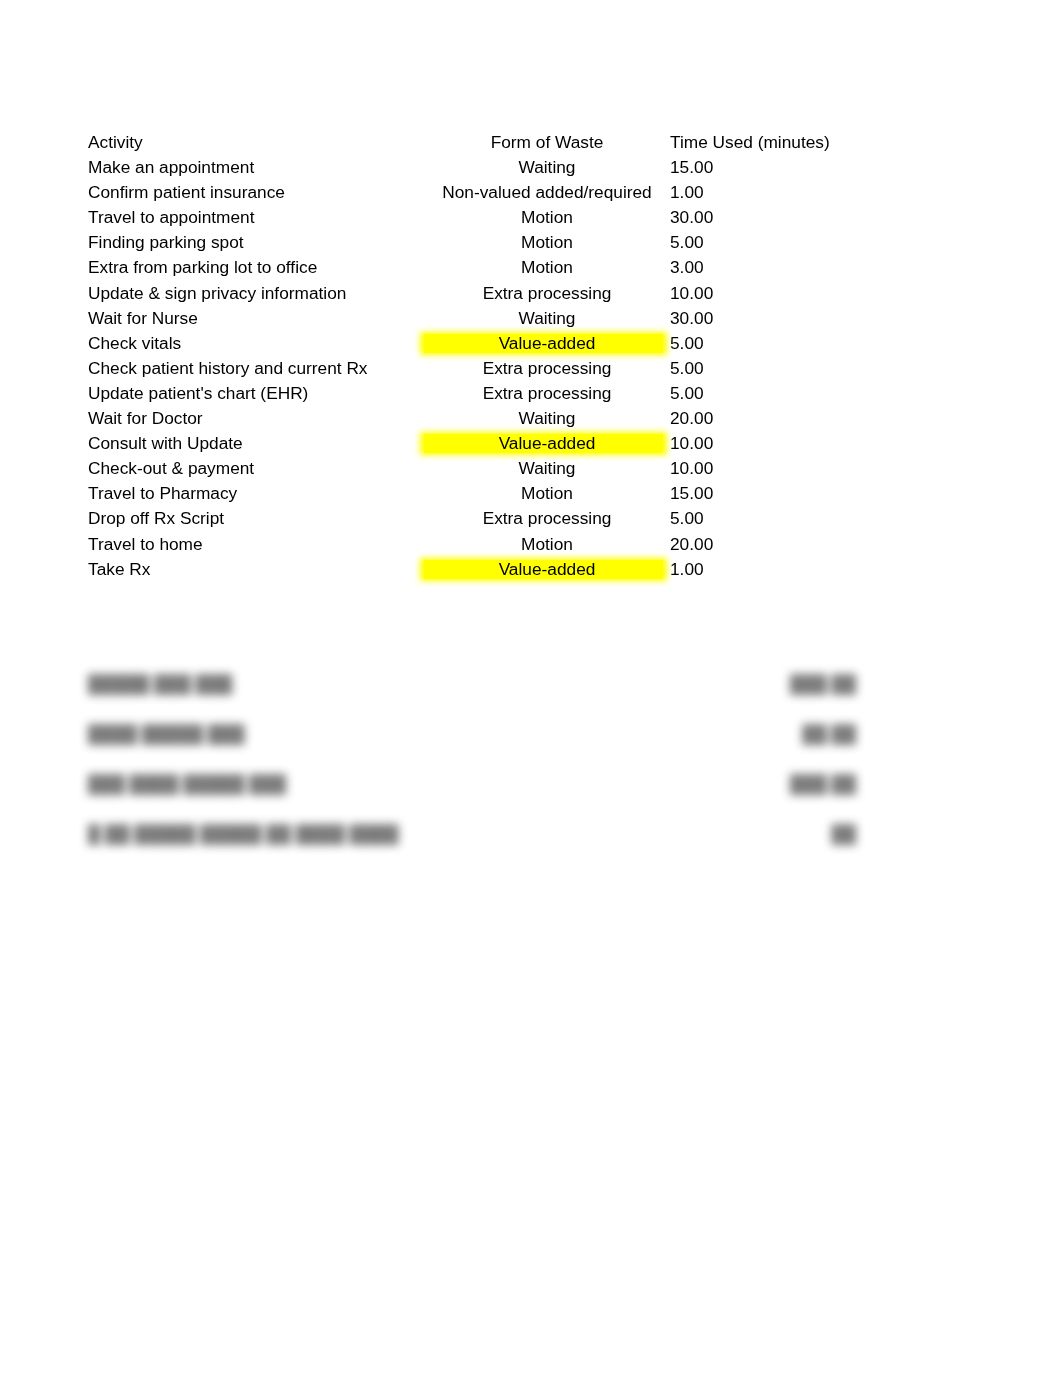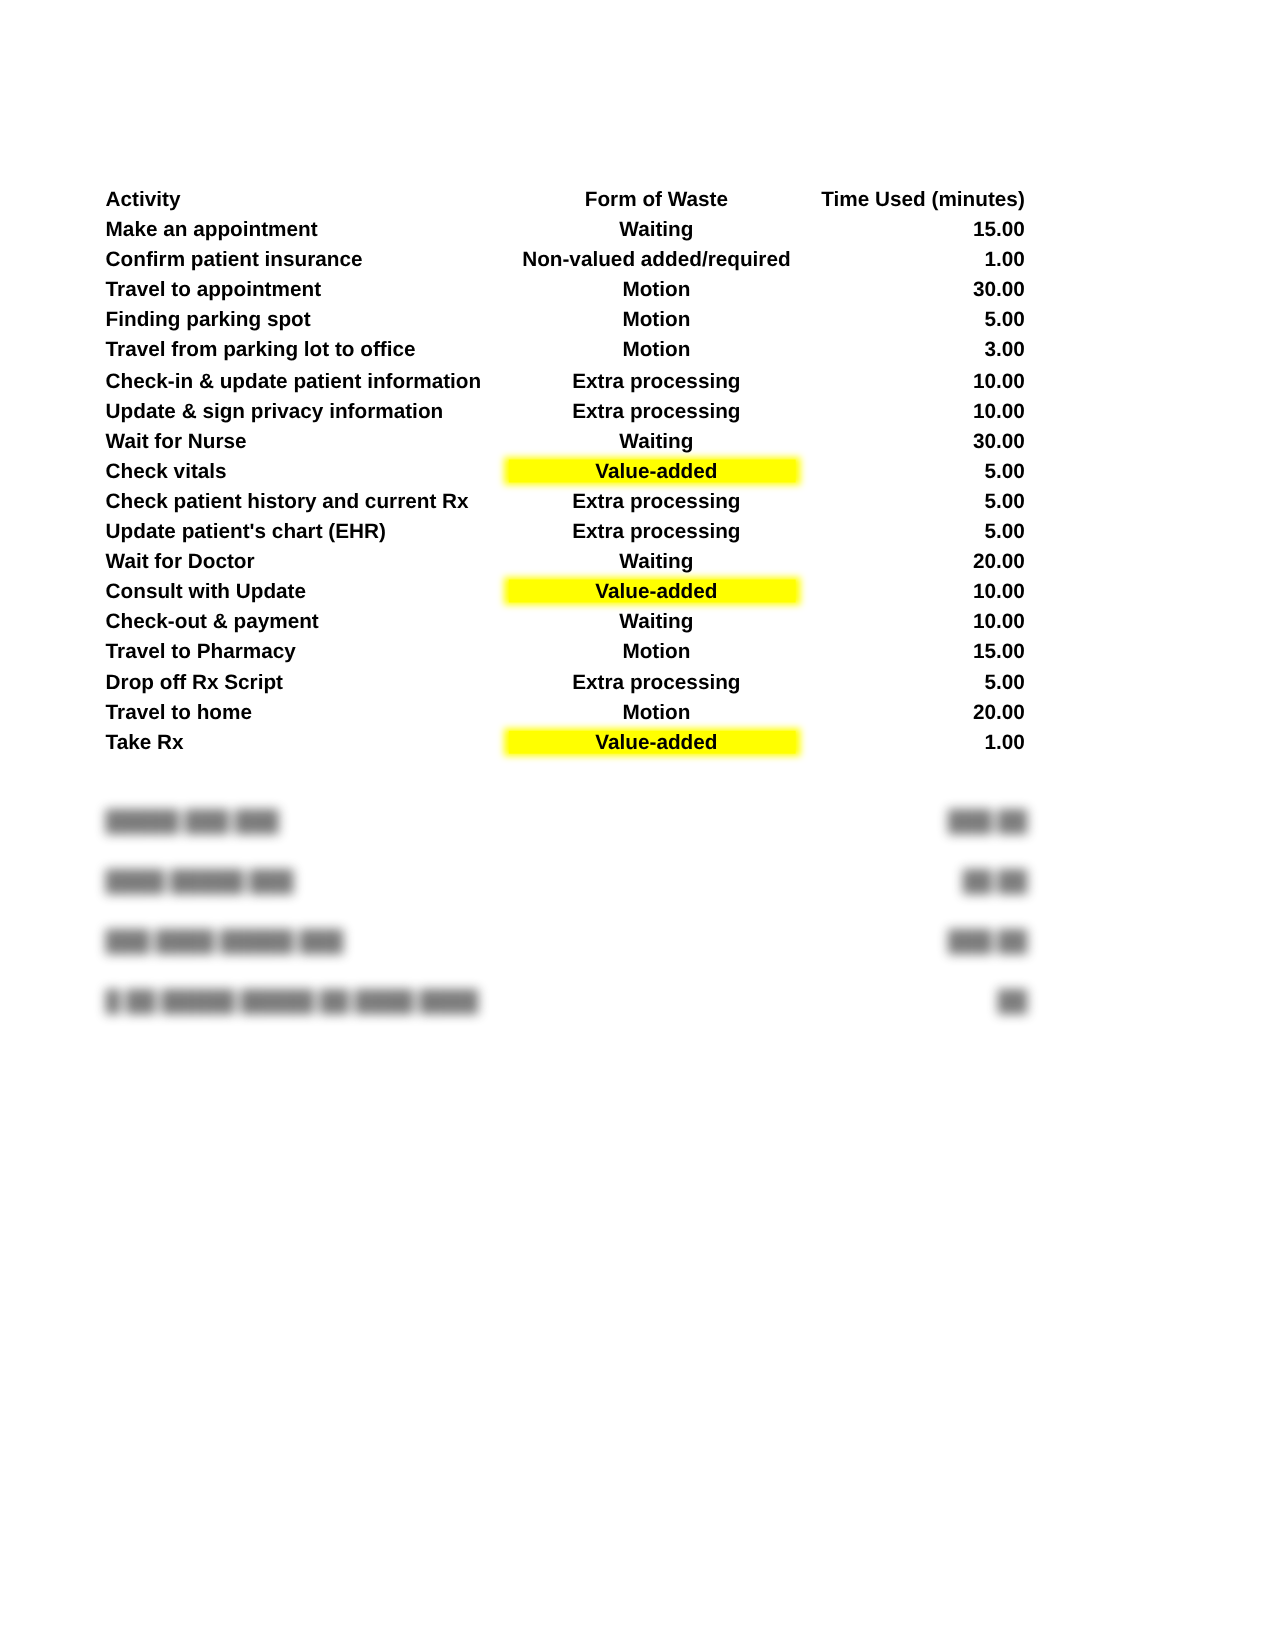--- a/index.html
+++ b/index.html
@@ -21,42 +21,41 @@
     left: 0;
     top: 0;
     width: 1062px;
     height: 1377px;
   }
 
   
   table.waste-table {
     position: absolute;
     left: 88px;
-    top: 154px;
+    top: 130px;
     width: 766px;
     border-collapse: collapse;
     table-layout: fixed;
-    font-weight: bold;
   }
   table.waste-table td {
     padding: 0;
     height: 25.1px;
     line-height: 25.1px;
     font-size: 17.3px;
     vertical-align: middle;
     white-space: nowrap;
     overflow: visible;
   }
   col.c-activity { width: 336px; }
   col.c-waste    { width: 246px; }
   col.c-time     { width: 184px; }
 
   td.activity-cell { text-align: left; }
   td.waste-cell    { text-align: center; position: relative; }
-  td.time-cell     { text-align: right; padding-right: 1px; }
+  td.time-cell     { padding-right: 1px; }
 
   
   td.waste-cell.highlight {
     position: relative;
     z-index: 0;
     margin-left: 24px;
   }
   td.waste-cell.highlight > .hl-band {
     position: absolute;
     left: -4px;
@@ -138,28 +137,23 @@
           <td class="activity-cell">Travel to appointment</td>
           <td class="waste-cell"><span class="waste-text">Motion</span></td>
           <td class="time-cell">30.00</td>
         </tr>
         <tr class="data-row">
           <td class="activity-cell">Finding parking spot</td>
           <td class="waste-cell"><span class="waste-text">Motion</span></td>
           <td class="time-cell">5.00</td>
         </tr>
         <tr class="data-row">
-          <td class="activity-cell">Travel from parking lot to office</td>
+          <td class="activity-cell">Extra from parking lot to office</td>
           <td class="waste-cell"><span class="waste-text">Motion</span></td>
           <td class="time-cell">3.00</td>
-        </tr>
-        <tr class="data-row">
-          <td class="activity-cell">Check-in &amp; update patient information</td>
-          <td class="waste-cell"><span class="waste-text">Extra processing</span></td>
-          <td class="time-cell">10.00</td>
         </tr>
         <tr class="data-row">
           <td class="activity-cell">Update &amp; sign privacy information</td>
           <td class="waste-cell"><span class="waste-text">Extra processing</span></td>
           <td class="time-cell">10.00</td>
         </tr>
         <tr class="data-row">
           <td class="activity-cell">Wait for Nurse</td>
           <td class="waste-cell"><span class="waste-text">Waiting</span></td>
           <td class="time-cell">30.00</td>

